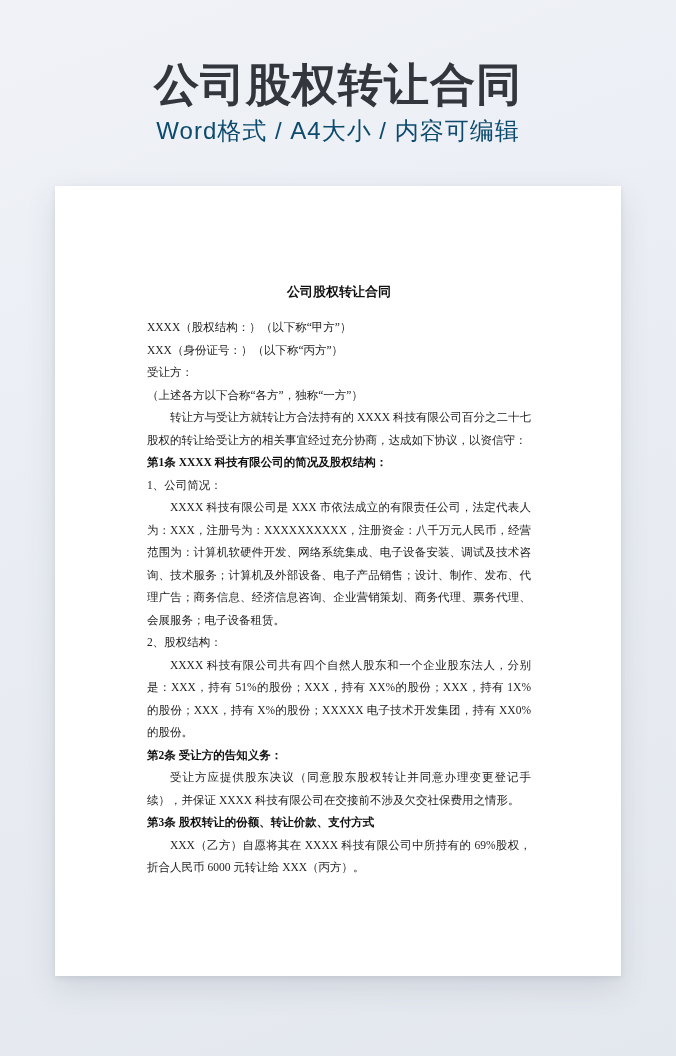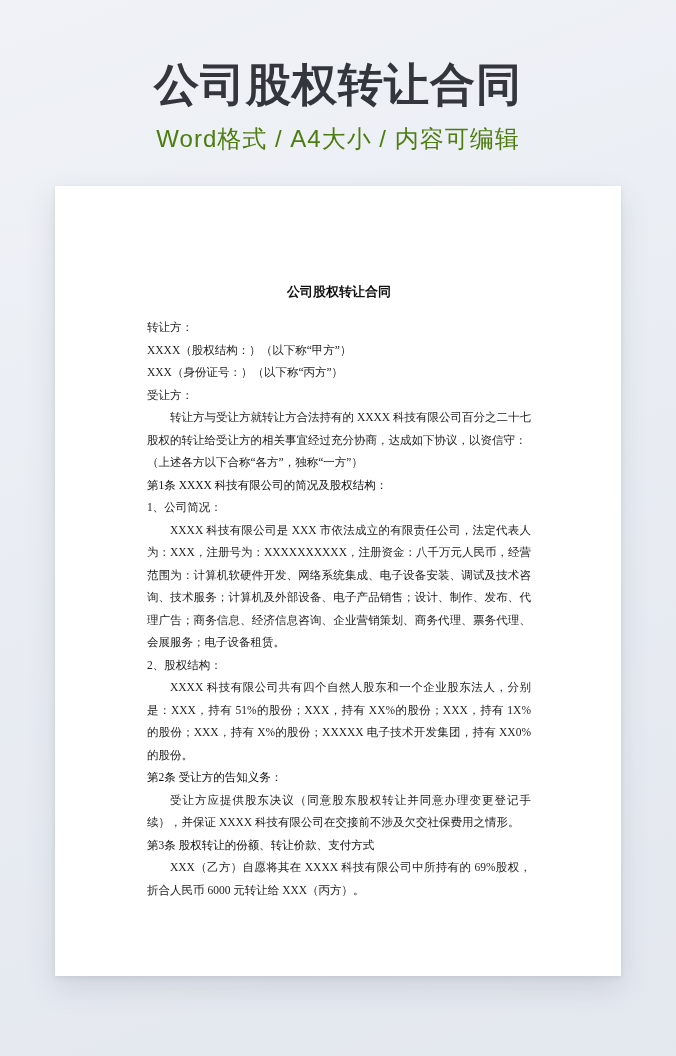--- a/index.html
+++ b/index.html
@@ -25,22 +25,22 @@
     font-size: 45px;
     line-height: 54px;
     font-weight: 800;
     color: #33373d;
     letter-spacing: 1px;
     margin: 0;
   }
   .preview-subtitle {
     font-size: 24px;
     line-height: 30px;
-    color: #4d7c0f;
-    margin-top: 12px;
+    color: #0c4a6e;
+    margin-top: 4px;
     letter-spacing: 1px;
   }
   .page {
     position: absolute;
     left: 55px;
     top: 186px;
     width: 566px;
     height: 790px;
     background: #ffffff;
     box-shadow: 0 2px 5px rgba(60,70,90,0.10), 0 12px 28px rgba(60,70,90,0.13);
@@ -58,38 +58,37 @@
   }
   .para {
     font-family: "Liberation Serif", "DejaVu Serif", serif;
     font-size: 11.5px;
     line-height: 22.5px;
     color: #1c1c1c;
     text-align: justify;
     margin: 0;
   }
   .para.indent { text-indent: 2em; }
-  .para.bold { font-weight: normal; color: #111111; }
+  .para.bold { font-weight: bold; color: #111111; }
 </style>
 </head>
 <body>
 
 <div class="preview-header">
   <h1 class="preview-title">公司股权转让合同</h1>
   <div class="preview-subtitle">Word格式 / A4大小 / 内容可编辑</div>
 </div>
 
 <div class="page">
   <div class="doc-title">公司股权转让合同</div>
-  <div class="para">转让方：</div>
   <div class="para">XXXX（股权结构：）（以下称“甲方”）</div>
   <div class="para">XXX（身份证号：）（以下称“丙方”）</div>
   <div class="para">受让方：</div>
+  <div class="para">（上述各方以下合称“各方”，独称“一方”）</div>
   <div class="para indent">转让方与受让方就转让方合法持有的 XXXX 科技有限公司百分之二十七股权的转让给受让方的相关事宜经过充分协商，达成如下协议，以资信守：</div>
-  <div class="para">（上述各方以下合称“各方”，独称“一方”）</div>
   <div class="para bold">第1条 XXXX 科技有限公司的简况及股权结构：</div>
   <div class="para">1、公司简况：</div>
   <div class="para indent">XXXX 科技有限公司是 XXX 市依法成立的有限责任公司，法定代表人为：XXX，注册号为：XXXXXXXXXX，注册资金：八千万元人民币，经营范围为：计算机软硬件开发、网络系统集成、电子设备安装、调试及技术咨询、技术服务；计算机及外部设备、电子产品销售；设计、制作、发布、代理广告；商务信息、经济信息咨询、企业营销策划、商务代理、票务代理、会展服务；电子设备租赁。</div>
   <div class="para">2、股权结构：</div>
   <div class="para indent">XXXX 科技有限公司共有四个自然人股东和一个企业股东法人，分别是：XXX，持有 51%的股份；XXX，持有 XX%的股份；XXX，持有 1X%的股份；XXX，持有 X%的股份；XXXXX 电子技术开发集团，持有 XX0%的股份。</div>
   <div class="para bold">第2条 受让方的告知义务：</div>
   <div class="para indent">受让方应提供股东决议（同意股东股权转让并同意办理变更登记手续），并保证 XXXX 科技有限公司在交接前不涉及欠交社保费用之情形。</div>
   <div class="para bold">第3条 股权转让的份额、转让价款、支付方式</div>
   <div class="para indent">XXX（乙方）自愿将其在 XXXX 科技有限公司中所持有的 69%股权，折合人民币 6000 元转让给 XXX（丙方）。</div>
 </div>

